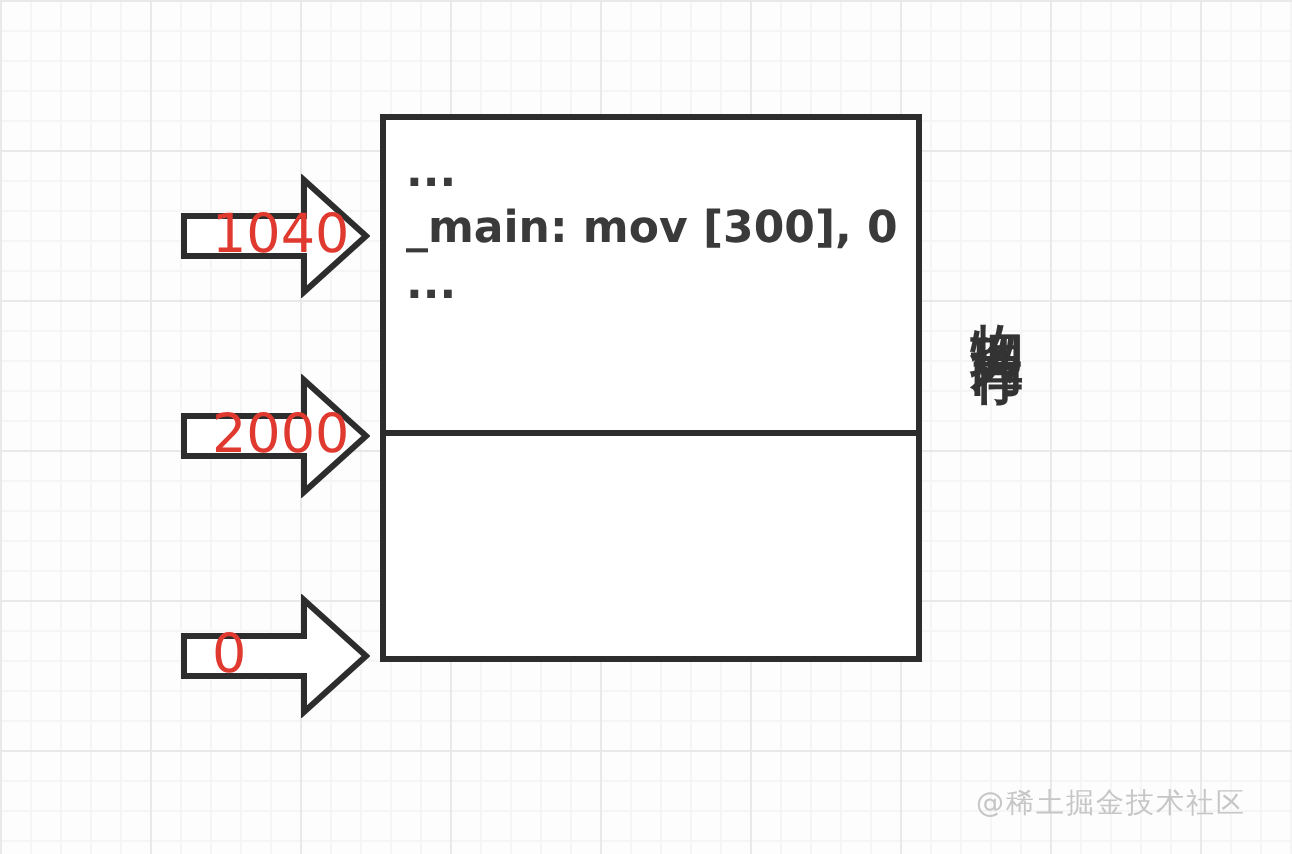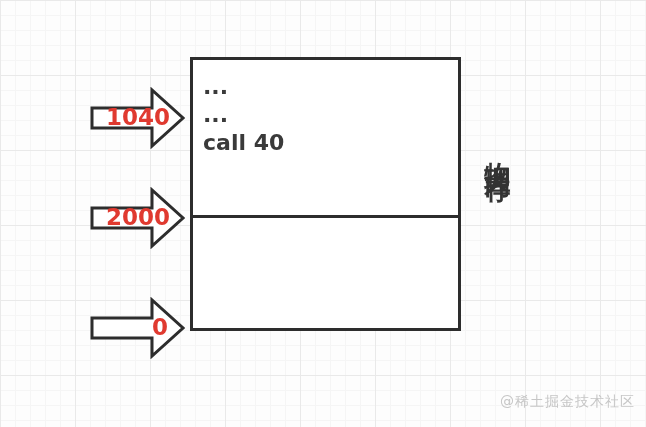--- a/index.html
+++ b/index.html
@@ -30,48 +30,48 @@
   .code{
     position:absolute;top:13px;left:10px;right:4px;
     font-size:22px;font-weight:bold;color:#3a3a3a;
     line-height:28px;white-space:nowrap;
   }
   .arrow{position:absolute;width:95px;height:62px;}
   .arrow svg{position:absolute;left:0;top:0;display:block;}
   .arrow .addr{
     position:absolute;left:16px;width:62px;top:50%;
     transform:translateY(-52%);
-    text-align:right;
-    font-size:23px;font-weight:bold;color:#e03a30;
+    text-align:left;
+    font-size:27px;font-weight:normal;color:#e03a30;
     letter-spacing:0px;
   }
   .arrow-1040{left:90px;top:87px;}
   .arrow-1000{left:90px;top:187px;}
   .arrow-0{left:90px;top:297px;}
   .side-label{
     position:absolute;left:480px;top:141px;
     writing-mode:vertical-rl;text-orientation:upright;
     font-size:26px;font-weight:bold;color:#333333;
     letter-spacing:5px;line-height:36px;
   }
   .watermark{
-    position:absolute;left:500px;top:393px;
+    position:absolute;left:488px;top:393px;
     font-size:14px;color:#c6c6c6;letter-spacing:1px;
   }
 </style>
 </head>
 <body>
 
 <div class="canvas">
 
   <div class="memory-box">
     <div class="code">
       <div>...</div>
+      <div>_main: mov [300], 0</div>
       <div>...</div>
-      <div>call 40</div>
     </div>
     <div class="memory-divider"></div>
   </div>
 
   <div class="arrow arrow-1040">
     <svg width="95" height="62" viewBox="0 0 95 62">
       <path d="M2 21 H62 V3 L93 31 L62 59 V41 H2 Z" fill="#ffffff" stroke="#2d2d2d" stroke-width="3" stroke-linejoin="miter"></path>
     </svg>
     <span class="addr">1040</span>
   </div>

